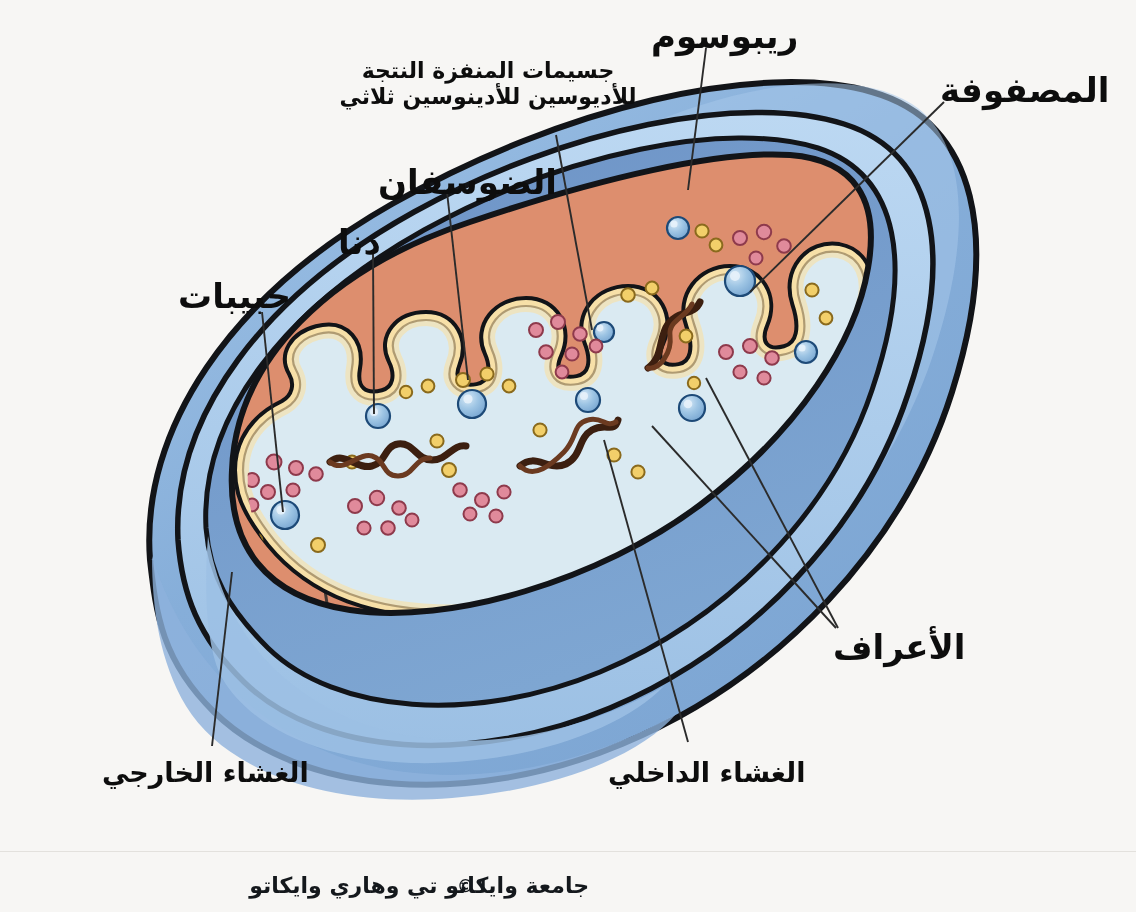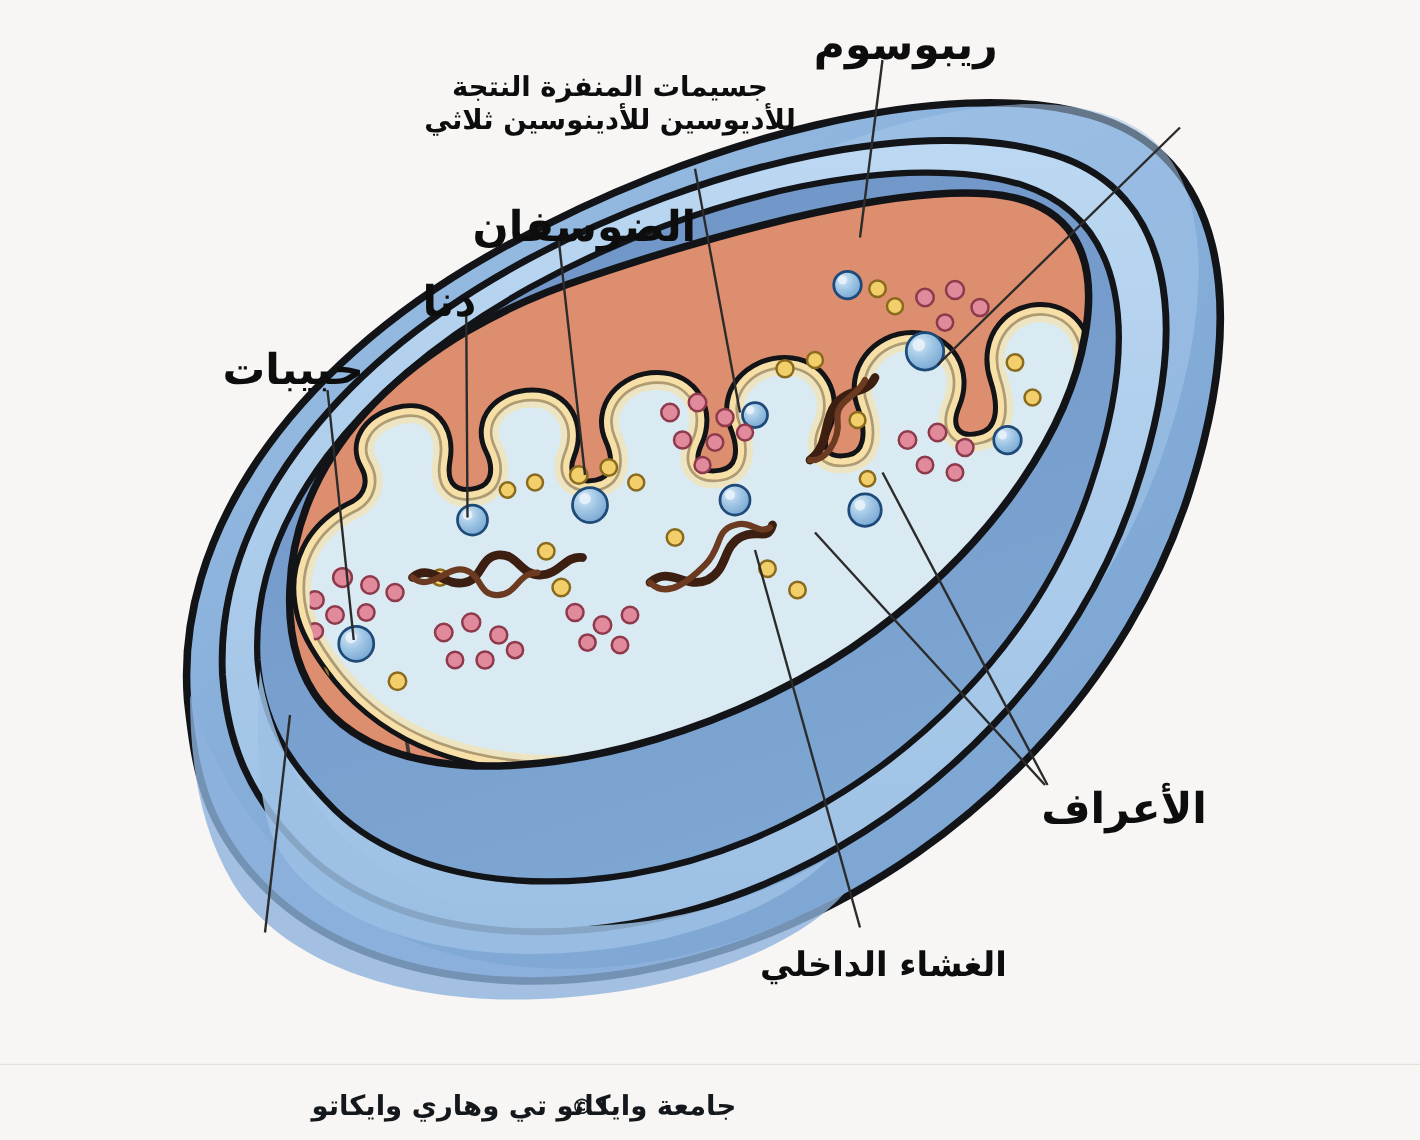--- a/index.html
+++ b/index.html
@@ -415,21 +415,23 @@
 
       <path d="M688,742 L604,440"></path>
     </g>
   </svg>
 
   <div class="lbl big" id="label-ribosome">ريبوسوم</div>
   <div class="lbl small" id="label-atpsynthase">جسيمات المنفزة النتجة للأديوسين للأدينوسين ثلاثي</div>
   <div class="lbl big" id="label-cristae-top">الضوسفان</div>
   <div class="lbl big" id="label-dna">دنا</div>
   <div class="lbl big" id="label-granules">حبيبات</div>
+  <div class="lbl big" id="label-matrix">المصفوفة</div>
   <div class="lbl big" id="label-cristae">الأعراف</div>
+  <div class="lbl mid" id="label-outer">الغشاء الخارجي</div>
   <div class="lbl mid" id="label-inner">الغشاء الداخلي</div>
 
   <div id="footer-bar">
     <div id="credit">جامعة وايكاتو تي وهاري وايكاتو</div>
     <div id="copyright">© I</div>
   </div>
 
 </div>
 
 </body></html>

